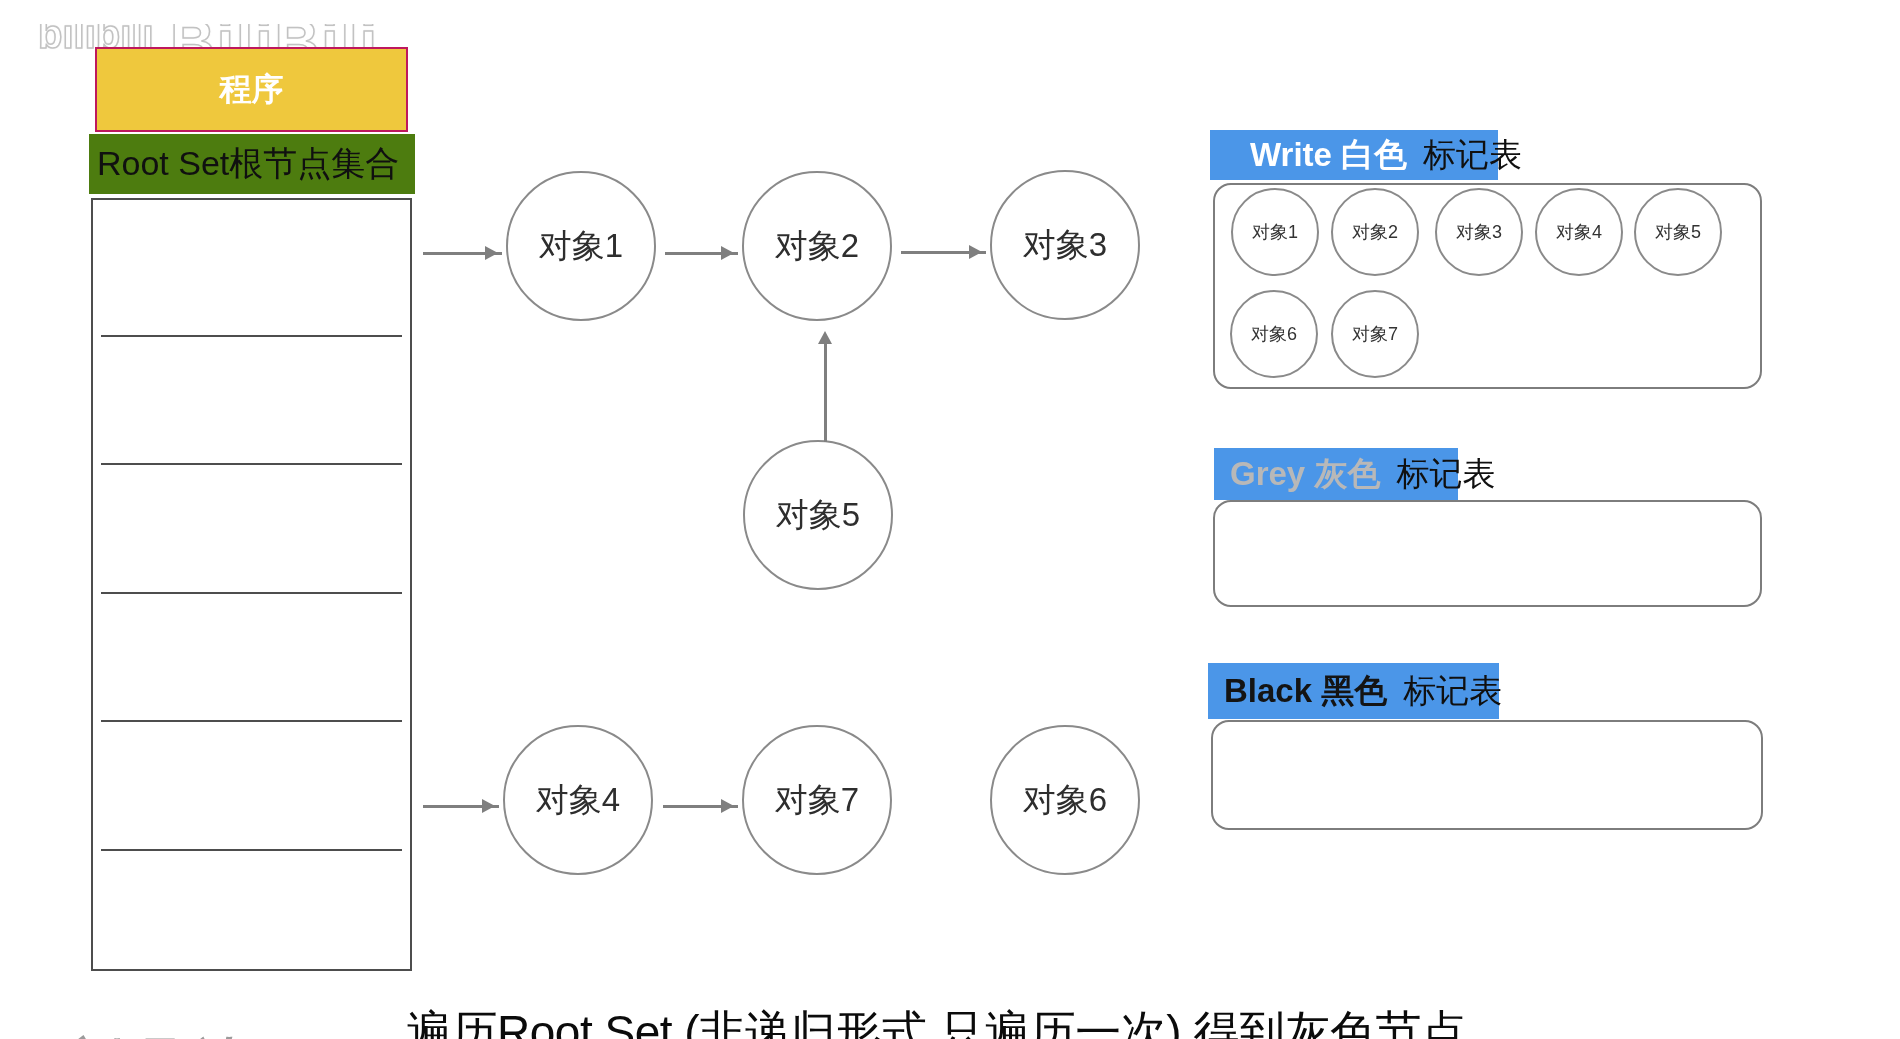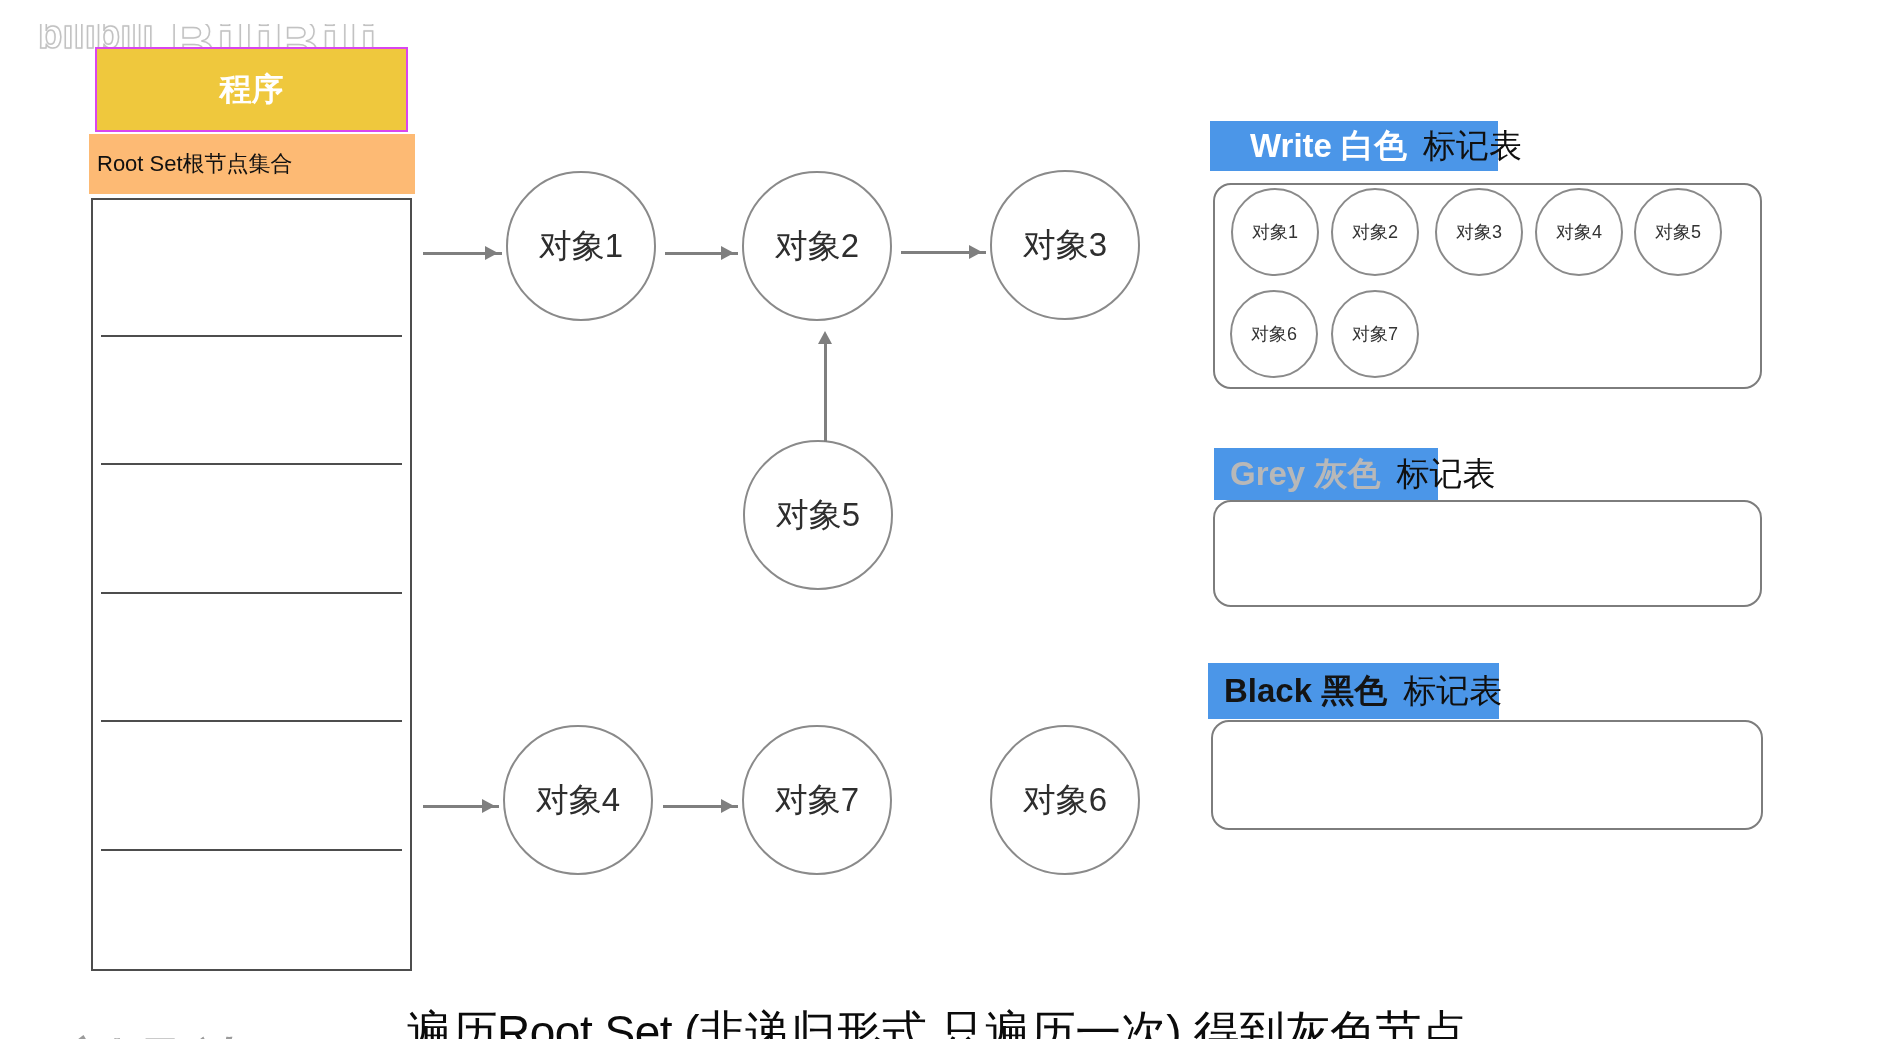--- a/index.html
+++ b/index.html
@@ -20,27 +20,27 @@
   .wm-top    { left:138px; top:-26px; font-size:62px; letter-spacing:2px; }
   .signature {
     position:absolute; left:26px; top:996px;
     font-family:"DejaVu Serif","Liberation Serif",serif; font-style:italic;
     font-size:54px; font-weight:700; color:#9b9b9b; letter-spacing:10px; white-space:nowrap;
   }
 
   
   .program-header {
     position:absolute; left:63px; top:15px; width:313px; height:85px;
-    background:#EFC83D; border:2px solid #d946ef;
+    background:#EFC83D; border:2px solid #be185d;
     color:#ffffff; font-size:32px; font-weight:700;
     display:flex; align-items:center; justify-content:center;
   }
   .rootset-header {
     position:absolute; left:57px; top:102px; width:326px; height:60px;
-    background:#fdba74; color:#101010; font-size:22px;
+    background:#4d7c0f; color:#101010; font-size:34px;
     display:flex; align-items:center; padding-left:8px; white-space:nowrap;
   }
   .memory-rows {
     position:absolute; left:59px; top:166px; width:321px; height:773px;
     border:2px solid #4d4d4d; display:flex; flex-direction:column; background:#fff;
   }
   .memory-row { flex:1 1 0; border-top:2px solid #4d4d4d; }
   .memory-row:first-child { border-top:none; }
 
   
@@ -137,34 +137,34 @@
     </div>
   <div class="arr right" style="left:383px; top:765px; width:88px;">
       <div class="shaft"></div>
       <div class="head"></div>
     </div>
   <div class="arr right" style="left:623px; top:765px; width:87px;">
       <div class="shaft"></div>
       <div class="head"></div>
     </div>
 
-  <div class="mark-label lbl-white" style="left:1178px; top:89px; width:288px; height:50px;padding-left:32px;">
+  <div class="mark-label lbl-white" style="left:1178px; top:98px; width:288px; height:50px;padding-left:32px;">
     <span class="colored">Write 白色</span>
       <span class="rest">标记表</span>
   </div>
   <div class="mark-box" style="left:1181px; top:151px; width:549px; height:206px;"></div>
   <div class="mini-node" style="left:1199px; top:156px;">对象1</div>
   <div class="mini-node" style="left:1299px; top:156px;">对象2</div>
   <div class="mini-node" style="left:1403px; top:156px;">对象3</div>
   <div class="mini-node" style="left:1503px; top:156px;">对象4</div>
   <div class="mini-node" style="left:1602px; top:156px;">对象5</div>
   <div class="mini-node" style="left:1198px; top:258px;">对象6</div>
   <div class="mini-node" style="left:1299px; top:258px;">对象7</div>
 
-  <div class="mark-label lbl-grey" style="left:1182px; top:416px; width:224px; height:52px;text-align:center;">
+  <div class="mark-label lbl-grey" style="left:1182px; top:416px; width:244px; height:52px;text-align:center;">
     <span class="colored">Grey 灰色</span>
       <span class="rest">标记表</span>
   </div>
   <div class="mark-box" style="left:1181px; top:468px; width:549px; height:107px;"></div>
 
   <div class="mark-label lbl-black" style="left:1176px; top:631px; width:291px; height:56px;">
     <span class="colored">Black 黑色</span>
       <span class="rest">标记表</span>
   </div>
   <div class="mark-box" style="left:1179px; top:688px; width:552px; height:110px;"></div>

